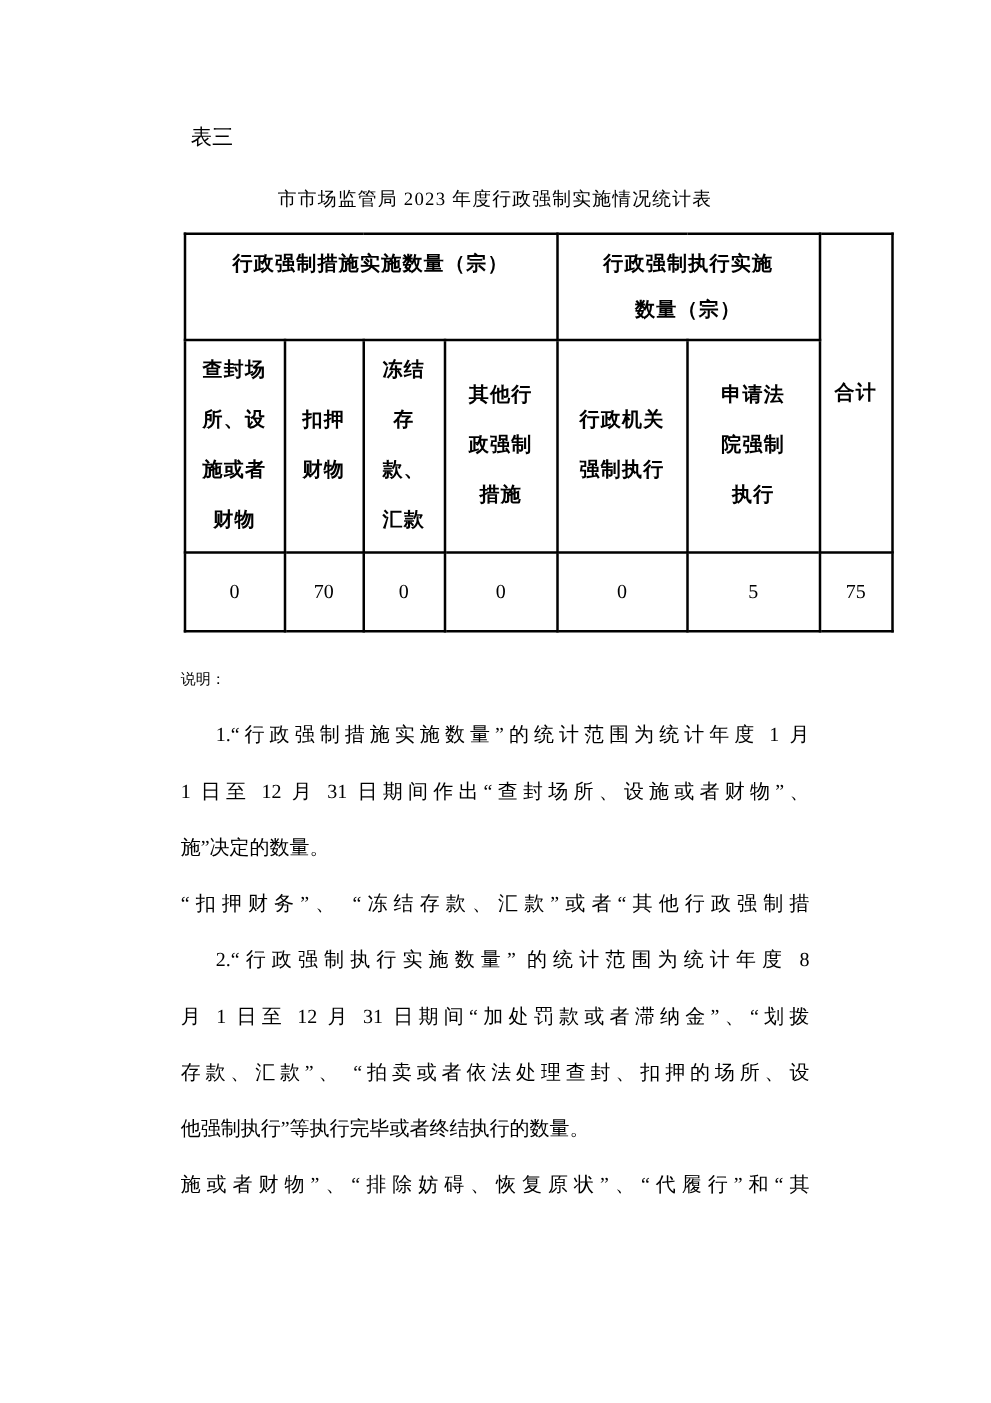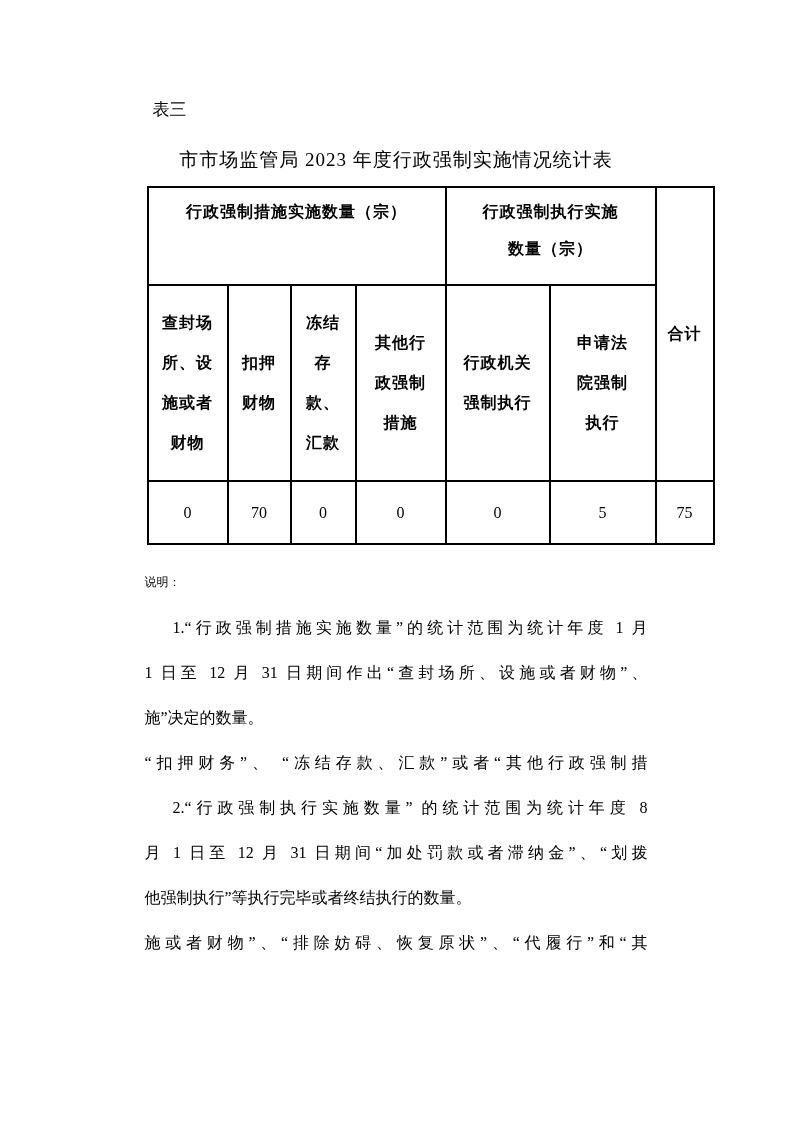--- a/index.html
+++ b/index.html
@@ -14,36 +14,36 @@
     font-family: "Liberation Serif", "DejaVu Serif", serif;
     padding: 98px 113px 0 112px;
     overflow: hidden;
   }
   .table-label {
     font-size: 17px;
     line-height: 24px;
     margin-left: 8px;
   }
   .doc-title {
-    font-size: 19px;
+    font-size: 15px;
     line-height: 24px;
     text-align: center;
     margin-top: 26px;
     letter-spacing: 1px;
   }
   table.stats-table {
     border-collapse: collapse;
     table-layout: fixed;
     margin-top: 14px;
     margin-left: 2px;
     width: 566px;
   }
   table.stats-table td, table.stats-table th {
     border: 2px solid #000000;
-    padding: 17px 2px;
+    padding: 4px 2px;
     text-align: center;
     font-size: 16px;
     font-weight: bold;
     white-space: pre-line;
     overflow: hidden;
   }
   tr.group-row { height: 79px; }
   tr.group-row th.group-cell {
     vertical-align: top;
     padding-top: 5px;
@@ -141,18 +141,19 @@
 
   <div class="notes">
     <div class="notes-heading">说明：</div>
     <div>
         <div class="note-line indent">1.“行政强制措施实施数量”的统计范围为统计年度 1 月</div>
         <div class="note-line">1 日至 12 月 31 日期间作出“查封场所、设施或者财物”、</div>
         <div class="note-line para-end">施”决定的数量。</div>
         <div class="note-line">“扣押财务”、 “冻结存款、汇款”或者“其他行政强制措</div>
         <div class="note-line indent">2.“行政强制执行实施数量” 的统计范围为统计年度 8</div>
         <div class="note-line">月 1 日至 12 月 31 日期间“加处罚款或者滞纳金”、“划拨</div>
+        <div class="note-line">存款、汇款”、 “拍卖或者依法处理查封、扣押的场所、设</div>
         <div class="note-line para-end">他强制执行”等执行完毕或者终结执行的数量。</div>
         <div class="note-line">施或者财物”、“排除妨碍、恢复原状”、“代履行”和“其</div>
       </div>
   </div>
 
 </div>
 
 </body></html>

